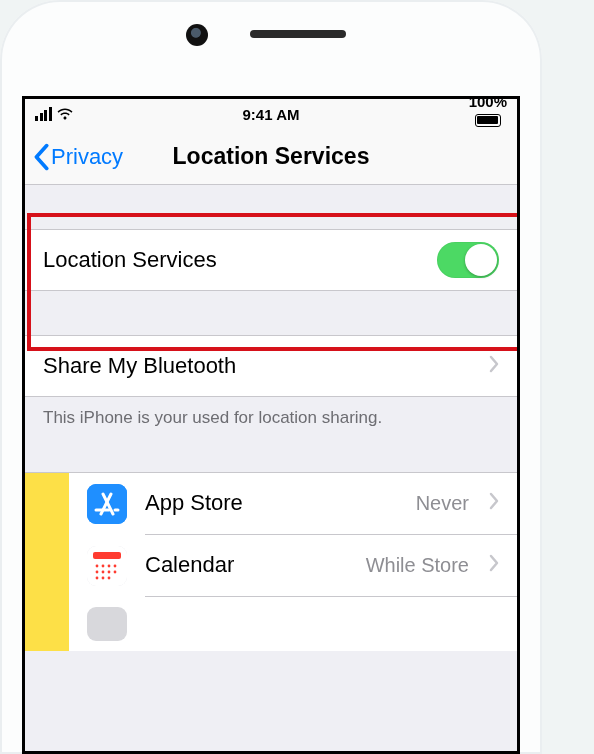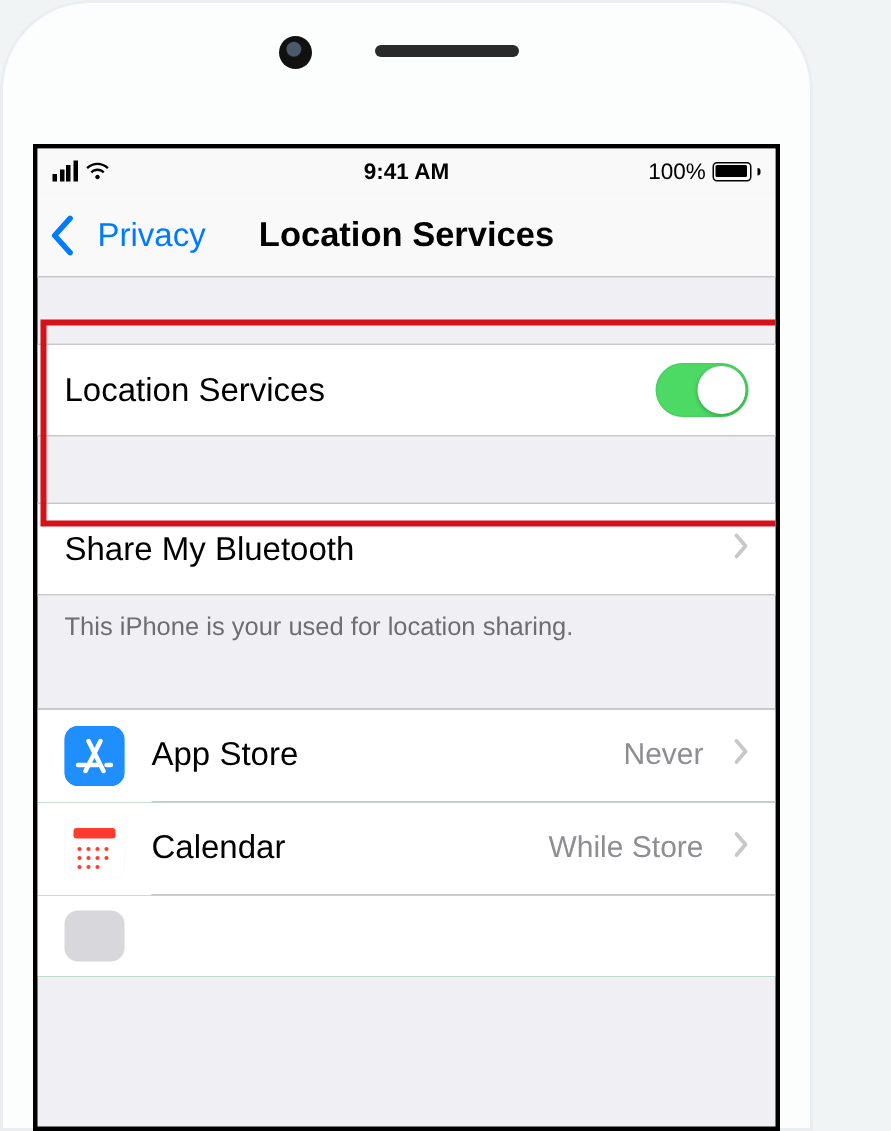--- a/index.html
+++ b/index.html
@@ -56,35 +56,35 @@
     font-weight: 600;
     color: #000;
   }
   .status-left, .status-right { display: flex; align-items: center; gap: 4px; }
   .status-center { position: absolute; left: 0; right: 0; text-align: center; pointer-events: none; }
   .signal { display: flex; align-items: flex-end; gap: 1.5px; }
   .signal span { width: 3px; background: #000; display: inline-block; }
   .signal span:nth-child(1){ height:5px;} .signal span:nth-child(2){height:8px;}
   .signal span:nth-child(3){height:11px;} .signal span:nth-child(4){height:14px;}
   .wifi-icon { width: 18px; height: 14px; }
-  .battery { display: flex; align-items: center; gap: 4px; font-weight:400;}
+  .battery { display: flex; align-items: center; gap: 4px; font-weight:700;flex-direction:column;}
   .battery-body { width: 26px; height: 13px; border: 1.5px solid #000; border-radius: 3px; position: relative; padding:1.5px;}
   .battery-fill { background:#000; width:100%; height:100%; border-radius:1px;}
   .battery-tip { width:2.5px; height:5px; background:#000; border-radius:0 2px 2px 0;}
   
   .nav-bar {
     height: 56px;
     background:#f9f9f9;
     border-bottom:1px solid #c8c7cc;
     display:flex;
     align-items:center;
     position:relative;
     padding: 0 8px;
   }
-  .back-btn { display:flex; align-items:center; color:#007aff; font-size:22px; gap:16px; cursor:pointer;}
+  .back-btn { display:flex; align-items:center; color:#007aff; font-size:22px; gap:2px; cursor:pointer;}
   .chevron-left { width:16px; height:28px; }
   .nav-title { position:absolute; left:0; right:0; text-align:center; font-size:23px; font-weight:700; color:#000; pointer-events:none;}
   
   .group-spacer { height: 44px; }
   .group-spacer.sm { height: 28px; }
   
   .cell {
     background:#fff;
     border-top:1px solid #c8c7cc;
     border-bottom:1px solid #c8c7cc;
@@ -127,21 +127,21 @@
     width:40px; height:40px; border-radius:9px; flex-shrink:0;
     display:flex; align-items:center; justify-content:center;
   }
   .app-row .inner {
     flex:1; display:flex; align-items:center;
     border-bottom:1px solid #c8c7cc;
     min-height:62px;
     padding-right:18px;
     margin-left:18px;
   }
-  .app-list { border-top:1px solid #c8c7cc; background:#15803d;}
+  .app-list { border-top:1px solid #c8c7cc; background:#fde047;padding-left:44px;}
   .app-row .name { flex:1; font-size:22px; color:#000;}
   .app-row .status { color:#8e8e93; font-size:20px; margin-right:20px;}
   .placeholder-row { background:#fff; display:flex; padding:10px 18px;}
   .placeholder-icon { width:40px; height:34px; background:#d8d8dc; border-radius:9px;}
   
   .highlight {
     position:absolute;
     border:4px solid #d6111a;
     pointer-events:none;
   }

